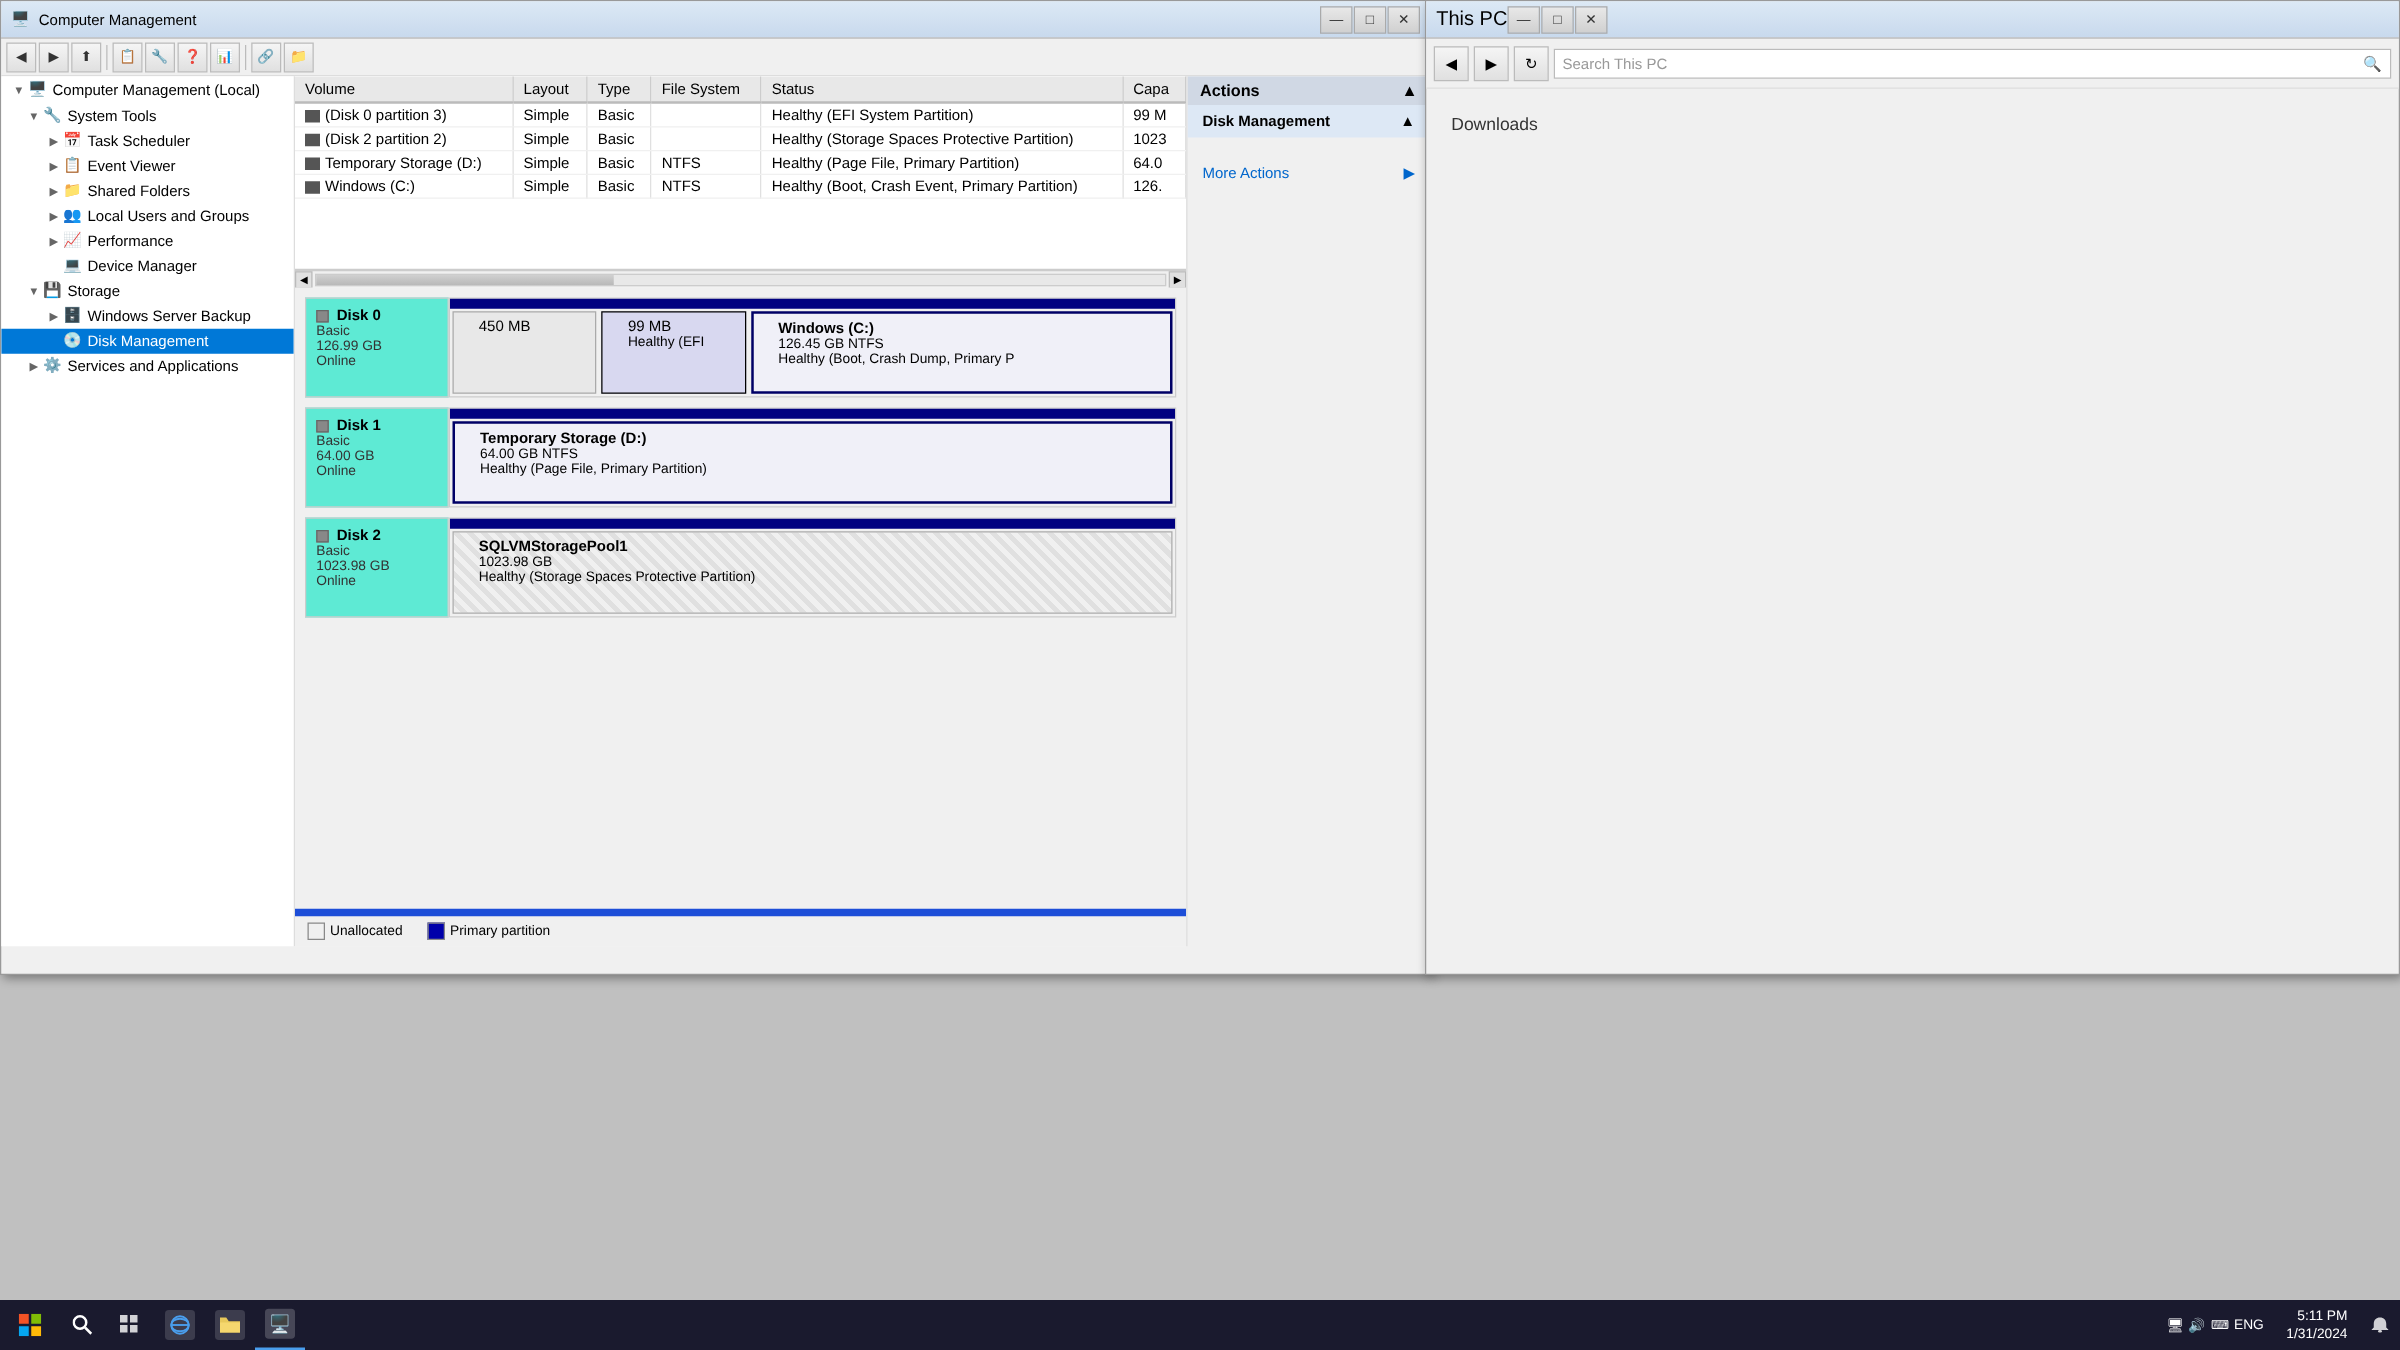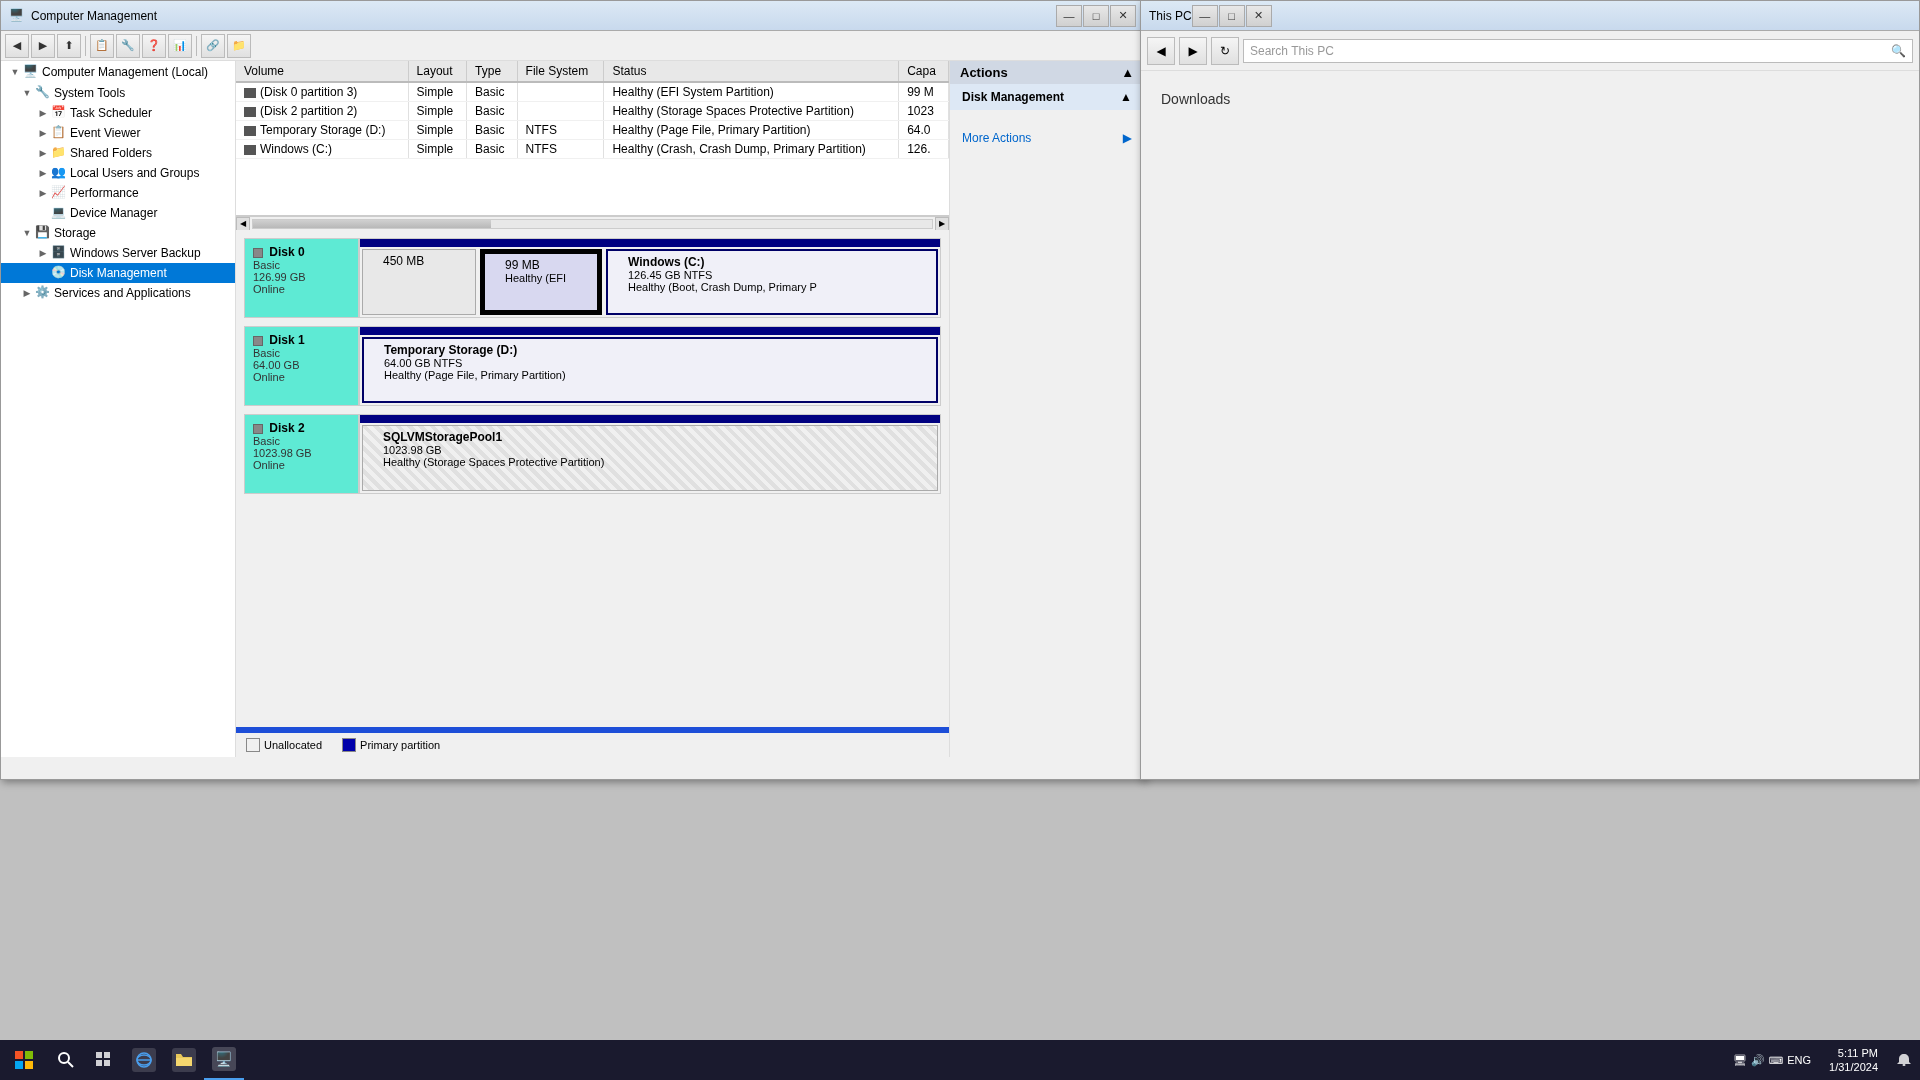--- a/index.html
+++ b/index.html
@@ -249,21 +249,21 @@
               <td>Basic</td>
               <td>NTFS</td>
               <td>Healthy (Page File, Primary Partition)</td>
               <td>64.0</td>
             </tr>
             <tr>
               <td><span style="display:inline-block;width:12px;height:10px;background:#555;margin-right:4px;vertical-align:middle;"></span>Windows (C:)</td>
               <td>Simple</td>
               <td>Basic</td>
               <td>NTFS</td>
-              <td>Healthy (Crash, Crash Dump, Primary Partition)</td>
+              <td>Healthy (Boot, Crash Event, Primary Partition)</td>
               <td>126.</td>
             </tr>
           </tbody>
         </table>
       </div>
 
       <div class="horizontal-scrollbar">
         <div class="h-scroll-btn">◀</div>
         <div class="h-scroll-track">
           <div class="h-scroll-thumb"></div>
@@ -279,21 +279,21 @@
             <div class="disk-info">Basic</div>
             <div class="disk-info">126.99 GB</div>
             <div class="disk-info">Online</div>
           </div>
           <div class="disk-partitions">
             <div style="height:8px;background:#000080;"></div>
             <div style="display:flex;flex:1;">
               <div class="partition-block" style="flex:1; background:#e8e8e8; border:1px solid #aaa; margin:2px;">
                 <div class="part-size" style="font-size:12px;">450 MB</div>
               </div>
-              <div class="partition-block blue-bar" style="flex:1; border:5px solid #000000; margin:2px; background:#d8d8f0;">
+              <div class="partition-block blue-bar" style="flex:1; border:1px solid #000000; margin:2px; background:#d8d8f0;">
                 <div class="part-size" style="font-size:12px;">99 MB</div>
                 <div class="part-status" style="font-size:11px;">Healthy (EFI</div>
               </div>
               <div class="partition-block blue-bar" style="flex:4; border:2px solid #000066; margin:2px; background:#f0f0f8;">
                 <div class="part-name" style="font-weight:bold;">Windows  (C:)</div>
                 <div class="part-size">126.45 GB NTFS</div>
                 <div class="part-status">Healthy (Boot, Crash Dump, Primary P</div>
               </div>
             </div>
           </div>
@@ -363,21 +363,21 @@
       <div class="actions-item">
         <span>More Actions</span>
         <span>▶</span>
       </div>
     </div>
   </div>
 </div>
 
 <div class="window2">
   <div class="w2-title">
-    <span style="font-size:12px;">This PC</span>
+    <span style="font-size:16px;">This PC</span>
     <div class="w2-buttons">
       <button class="title-bar-btn">—</button>
       <button class="title-bar-btn">□</button>
       <button class="title-bar-btn close">✕</button>
     </div>
   </div>
   <div class="w2-toolbar">
     <button class="w2-nav-btn">◀</button>
     <button class="w2-nav-btn">▶</button>
     <button class="w2-nav-btn">↻</button>

